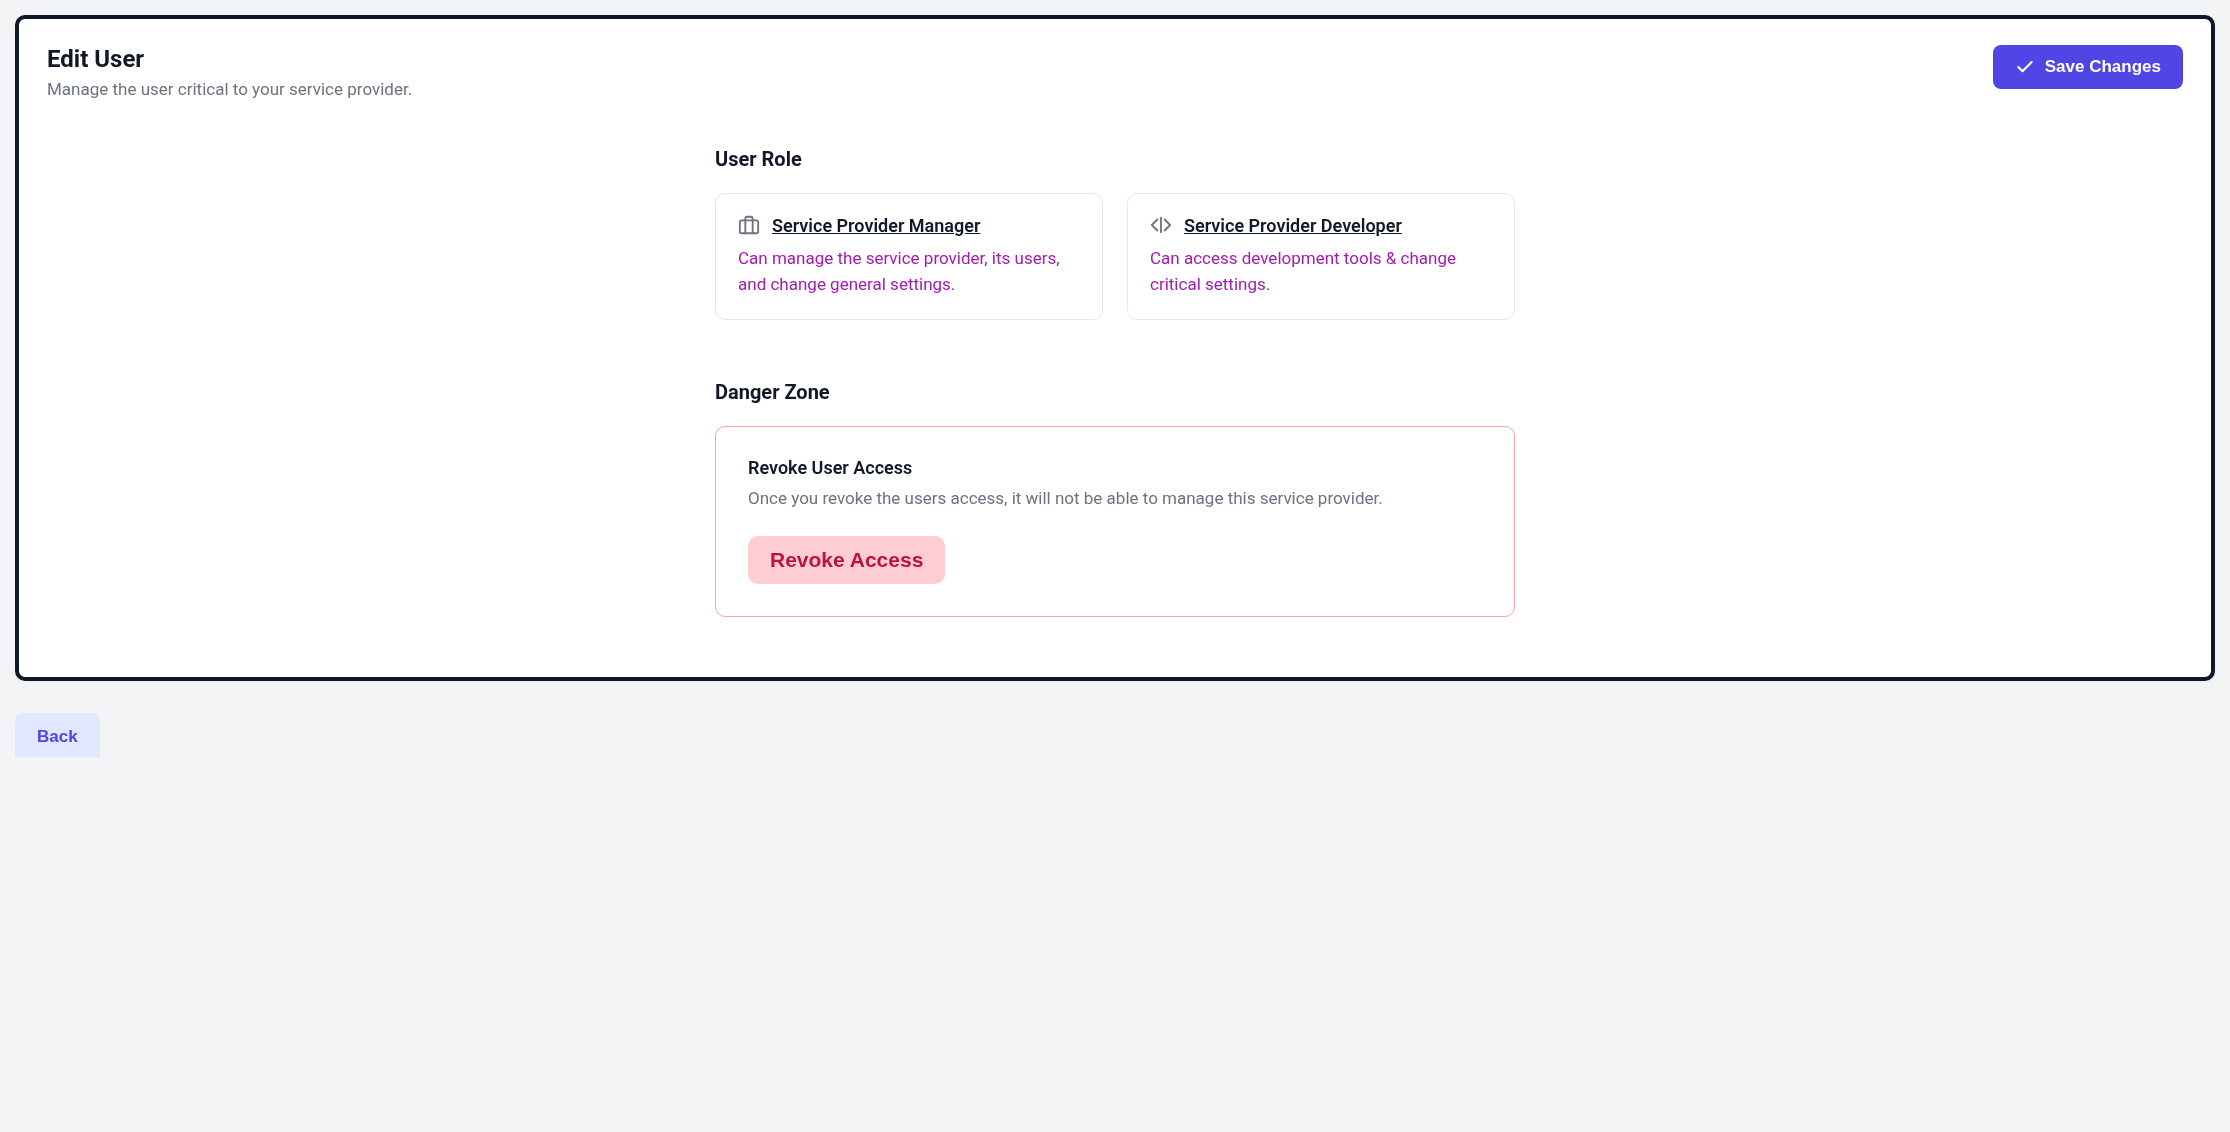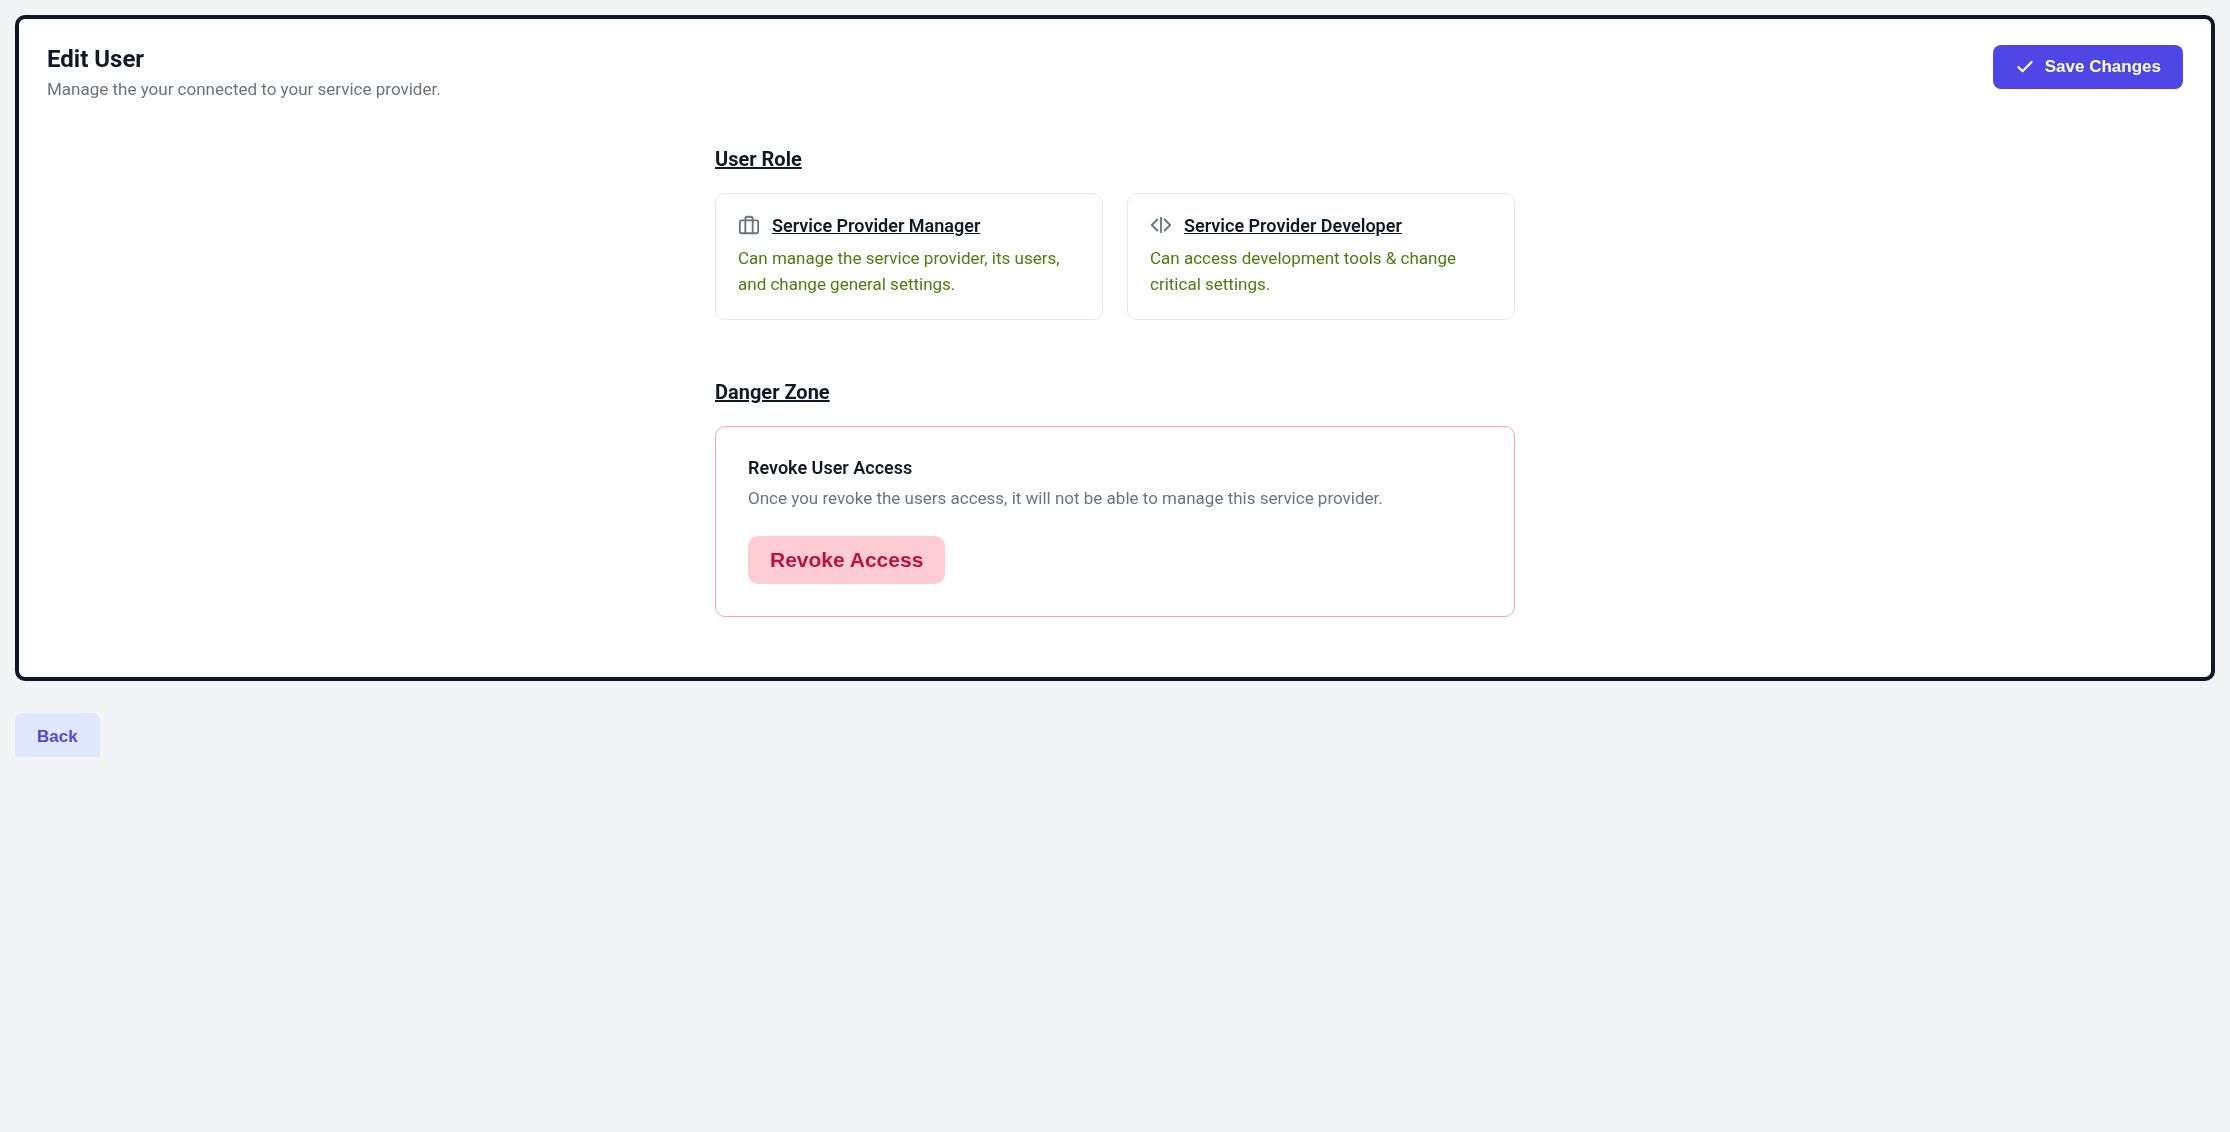--- a/index.html
+++ b/index.html
@@ -56,21 +56,20 @@
     .content {
       max-width: 960px;
       margin: 48px auto 0 auto;
       padding: 0 80px;
     }
     .section-title {
       font-size: 20px;
       font-weight: 700;
       color: #111827;
       margin-bottom: 22px;
-      text-decoration: underline;
     }
     .role-grid {
       display: grid;
       grid-template-columns: 1fr 1fr;
       gap: 24px;
       margin-bottom: 60px;
     }
     .role-card {
       border: 1px solid #e5e7eb;
       border-radius: 10px;
@@ -91,21 +90,21 @@
       color: #6b7280;
       flex-shrink: 0;
     }
     .role-title {
       font-size: 18px;
       font-weight: 600;
       color: #111827;
     }
     .role-desc {
       font-size: 17px;
-      color: #4d7c0f;
+      color: #a21caf;
       line-height: 1.5;
     }
     .danger-box {
       border: 1px solid #fca5a5;
       border-radius: 10px;
       padding: 30px 32px 32px 32px;
     }
     .danger-title {
       font-size: 18px;
       font-weight: 600;
@@ -143,21 +142,21 @@
       cursor: pointer;
     }
   </style>
 </head>
 <body>
 
 <div class="card">
   <div class="card-header">
     <div class="title-block">
       <h1>Edit User</h1>
-      <p>Manage the your connected to your service provider.</p>
+      <p>Manage the user critical to your service provider.</p>
     </div>
     <button class="save-btn">
       <svg viewBox="0 0 24 24" fill="none" stroke="currentColor" stroke-width="2.5" stroke-linecap="round" stroke-linejoin="round">
         <polyline points="20 6 9 17 4 12"></polyline>
       </svg>
       <span>Save Changes</span>
     </button>
   </div>
 
   <div class="content">

